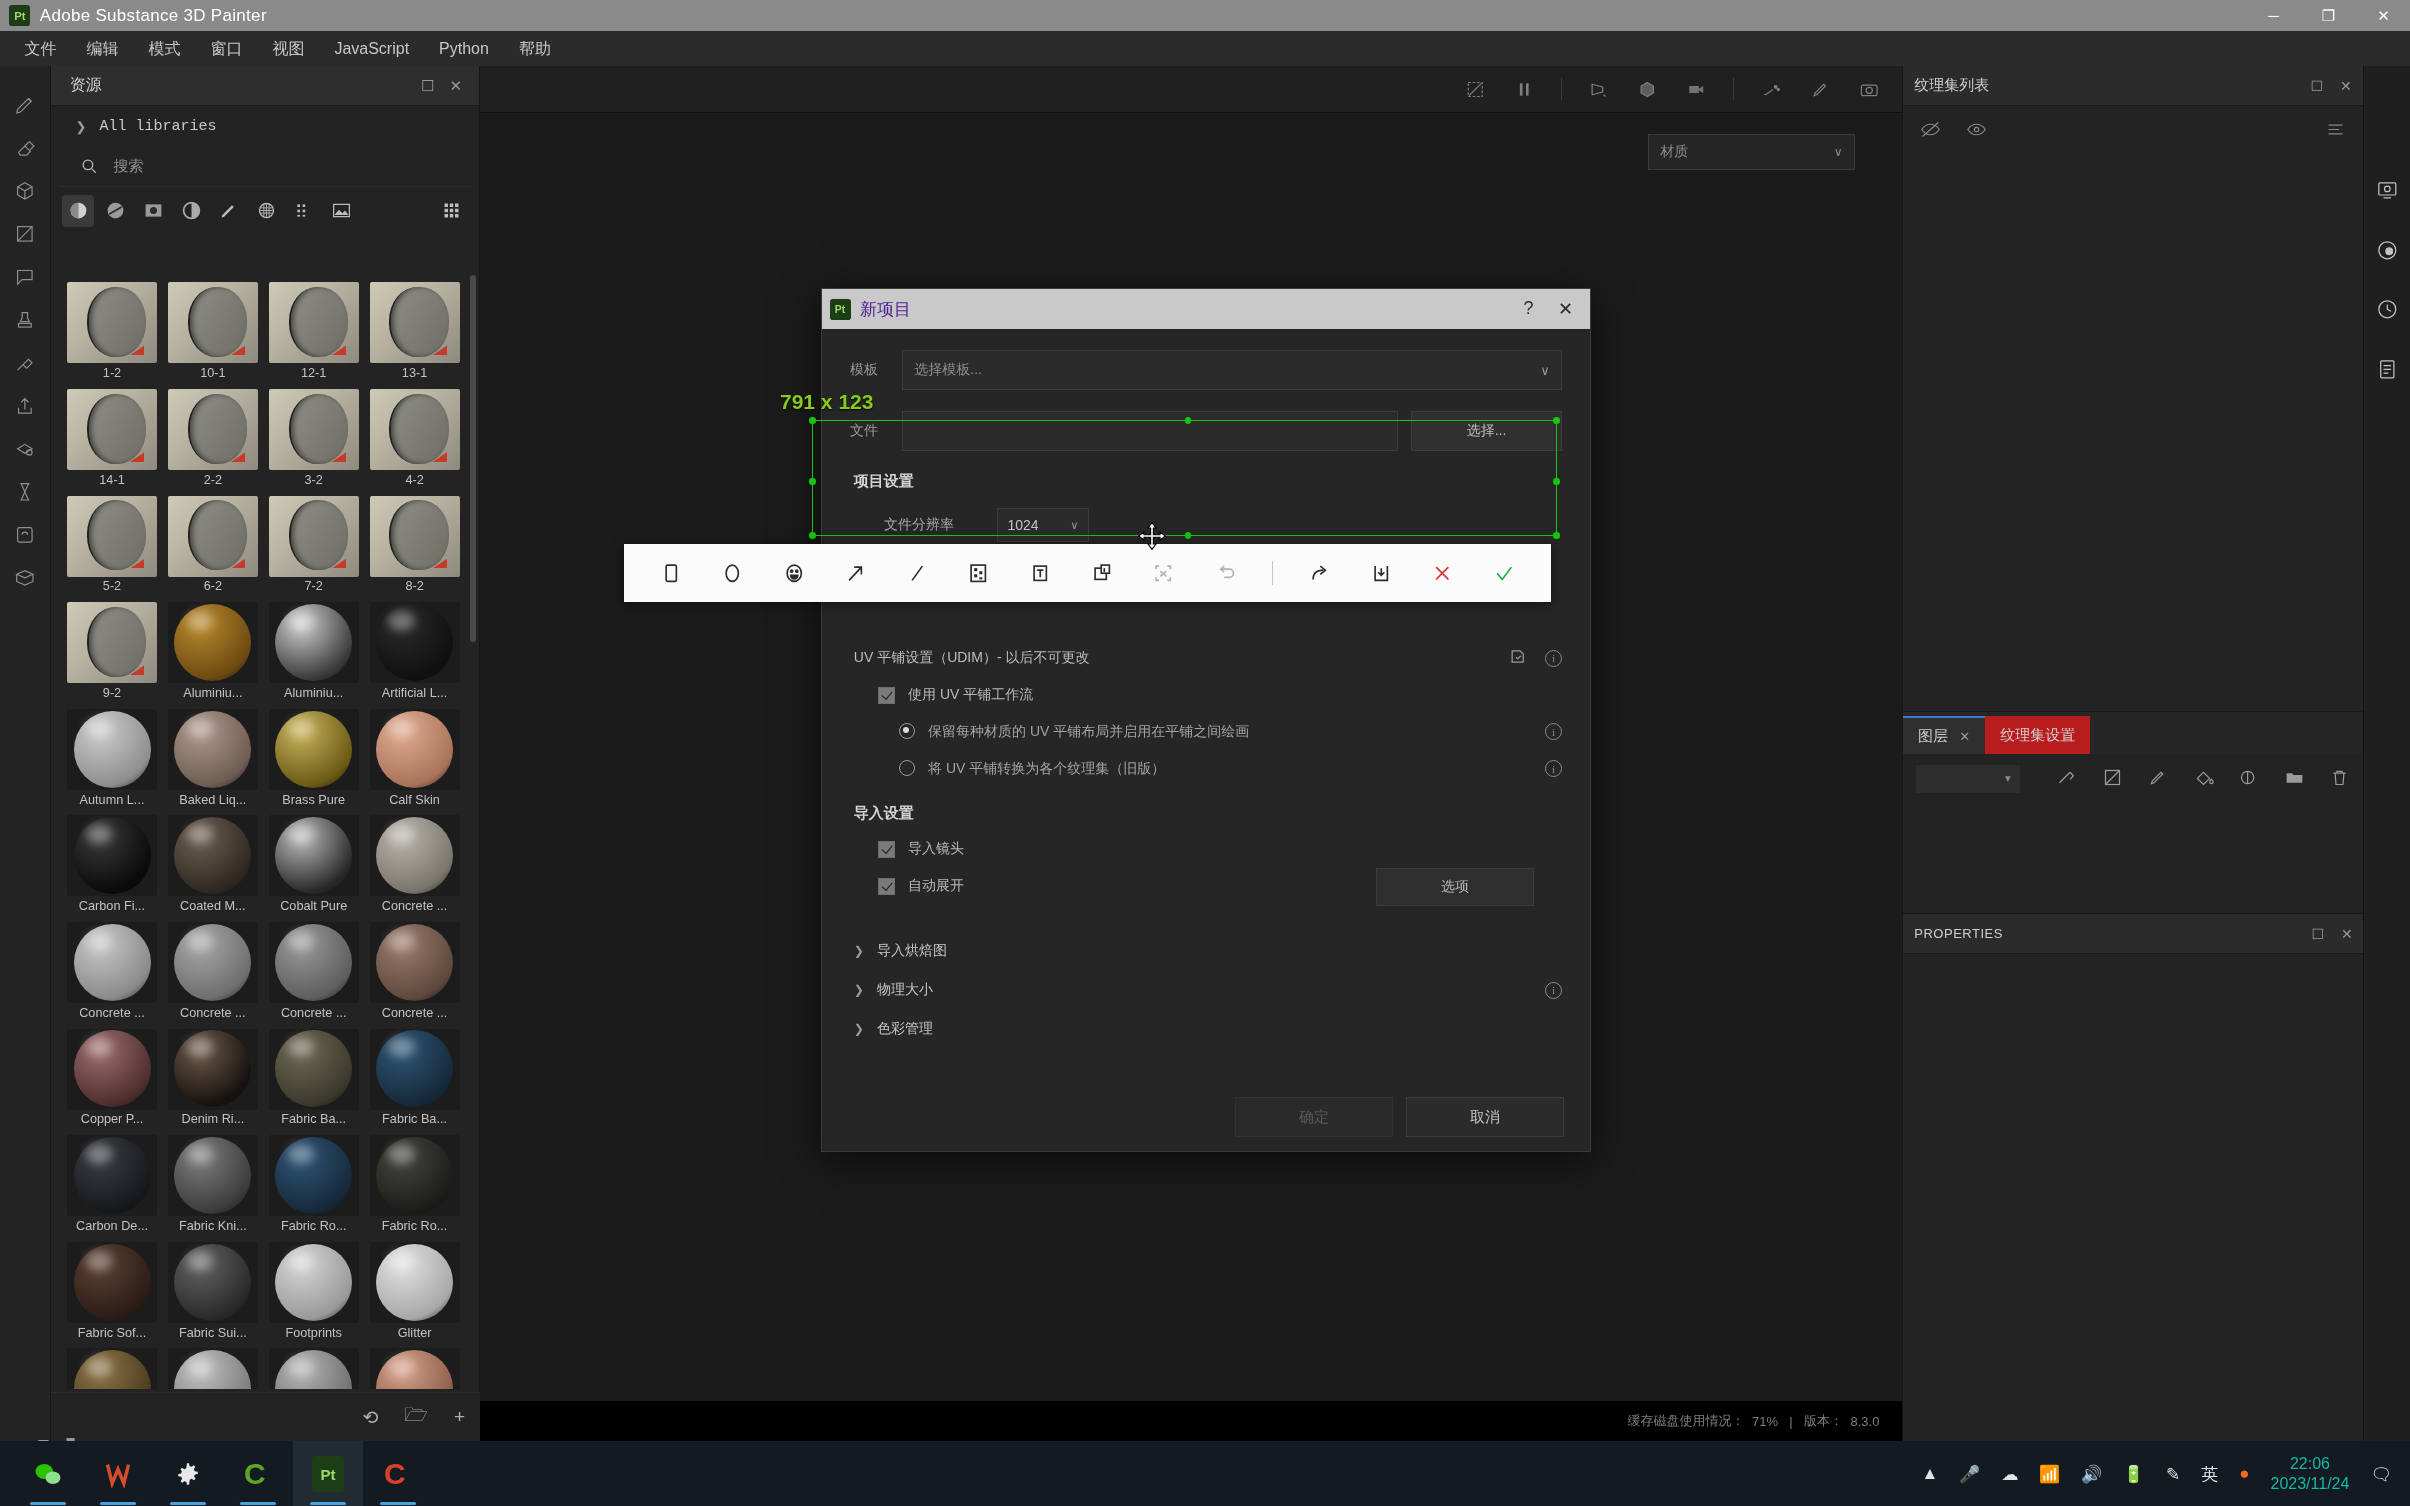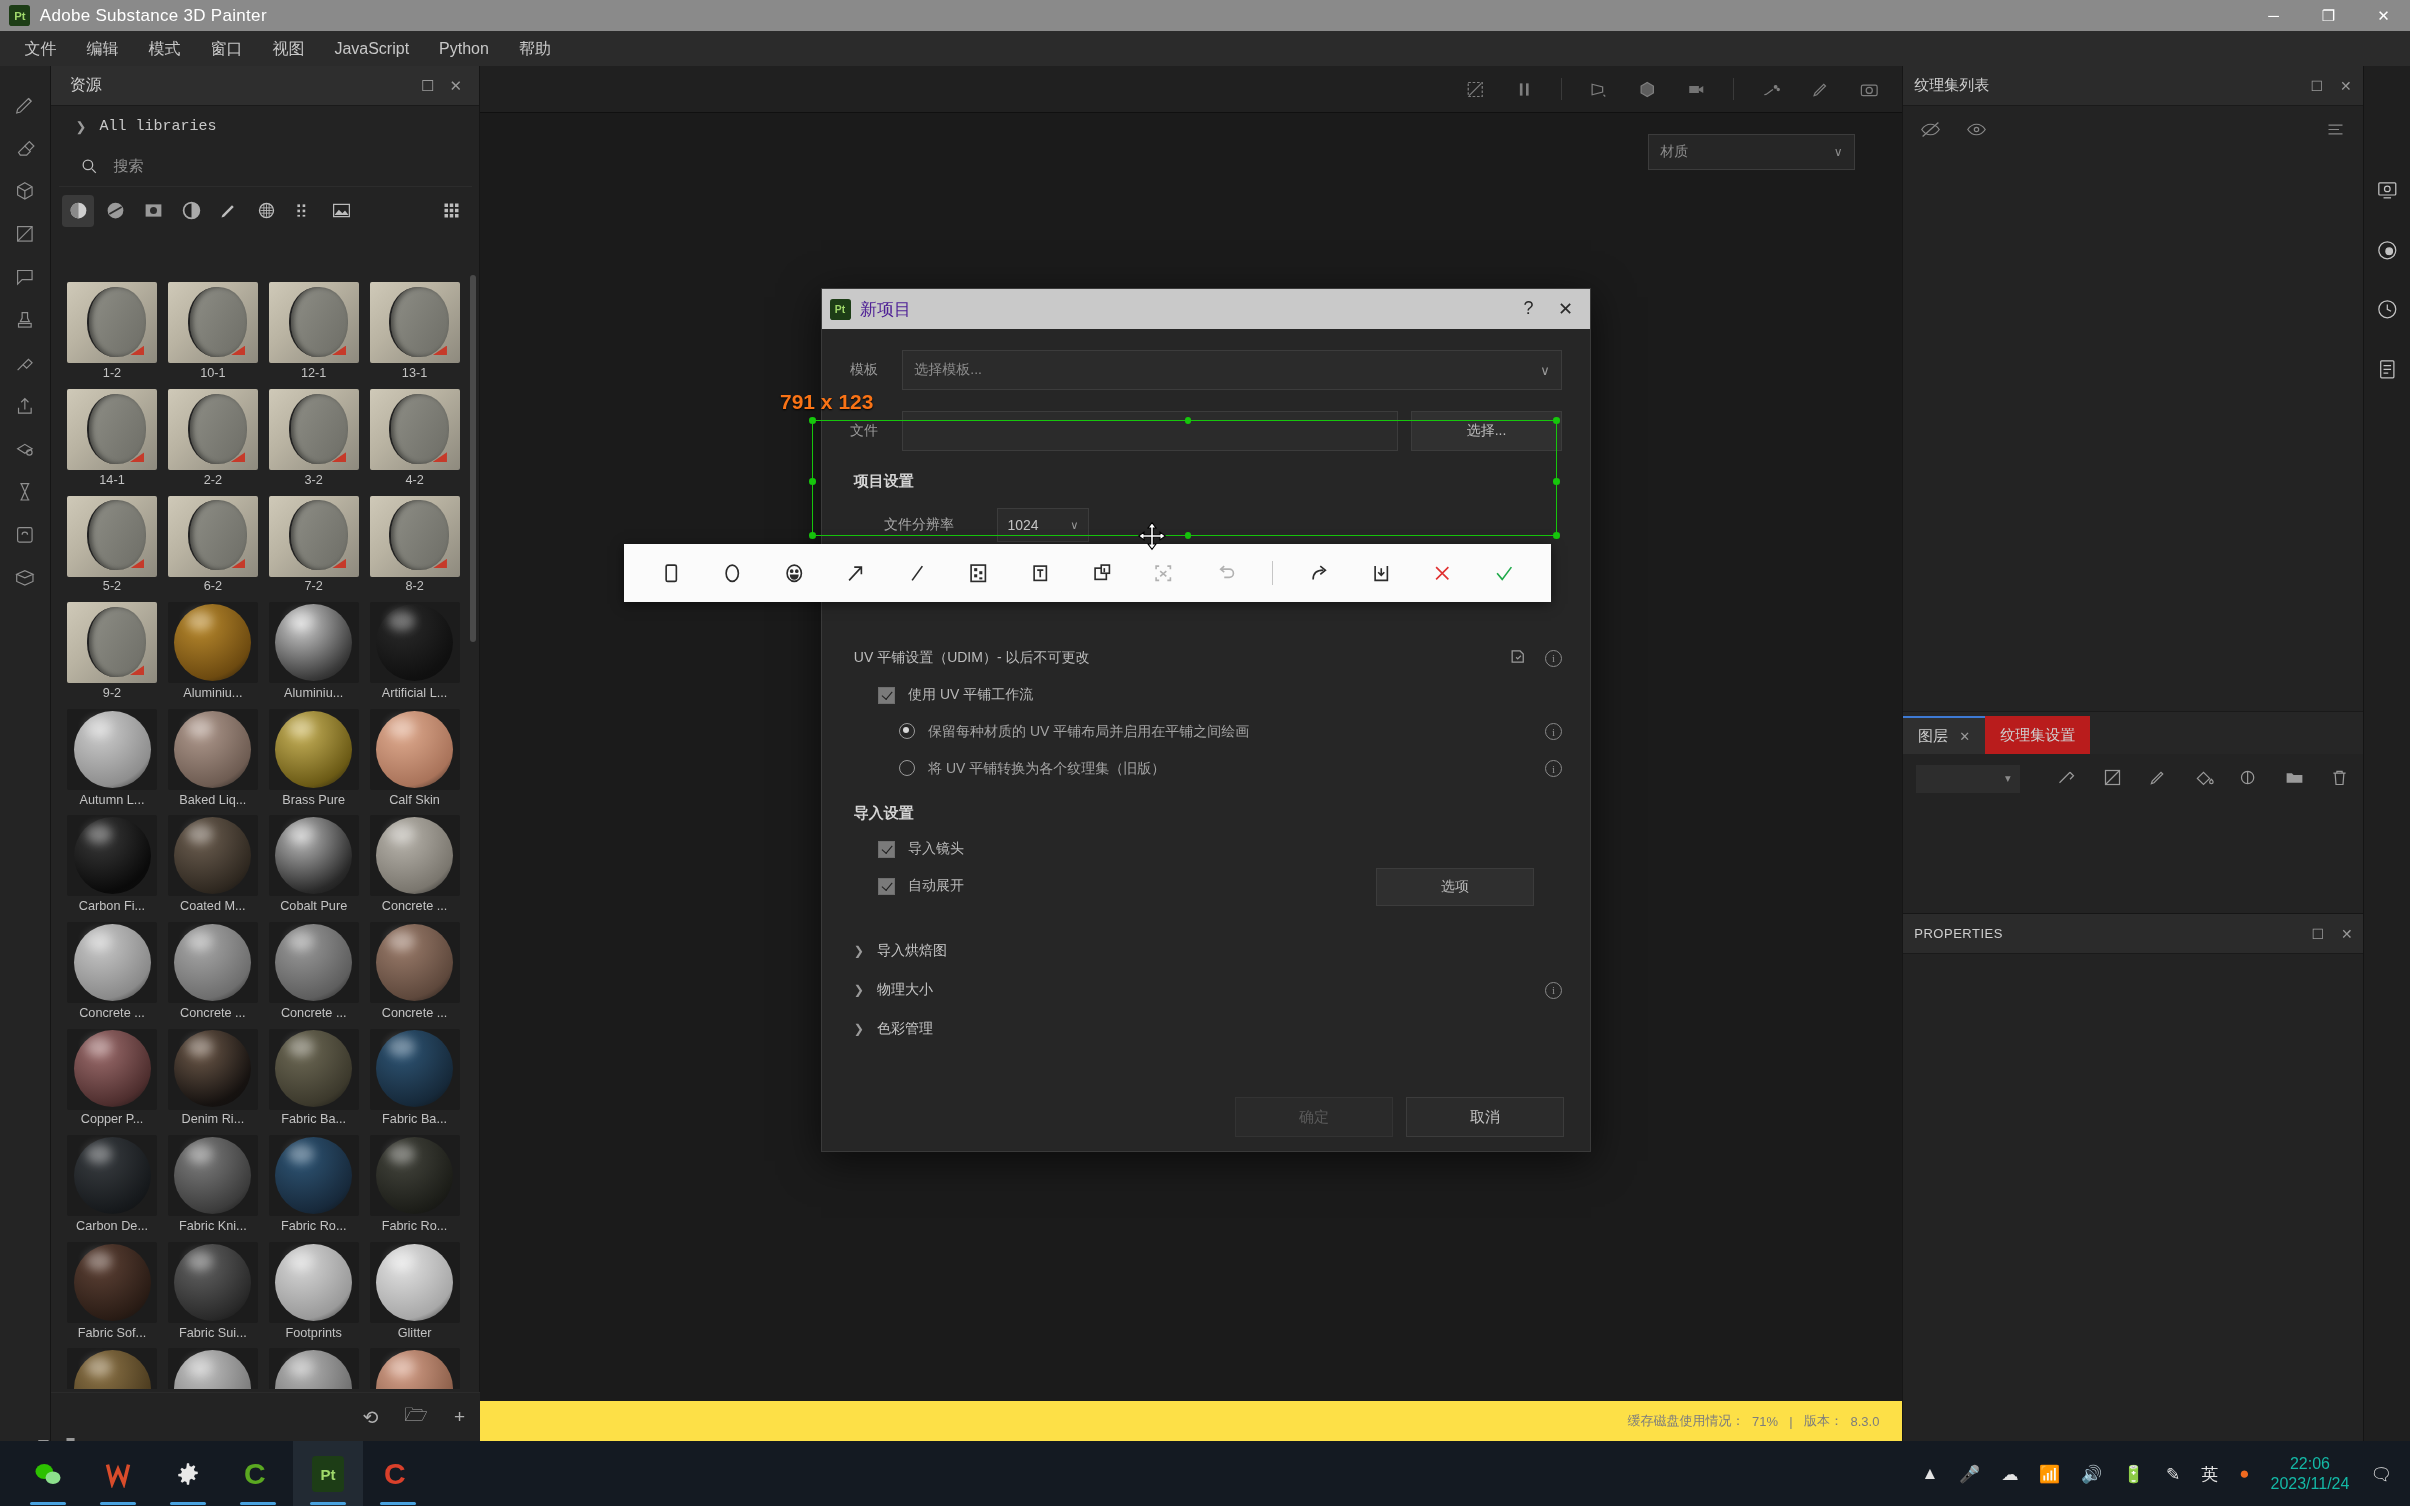--- a/index.html
+++ b/index.html
@@ -88,21 +88,21 @@
   .vp-toolbar { height:47px; display:flex; align-items:center; justify-content:flex-end; padding-right:21px; gap:24.5px;
                 background:#202020; border-bottom:0.9px solid #101010;}
   .vp-toolbar .vi { opacity:.5; display:flex; align-items:center; }
   .vp-toolbar .vi svg{width:24.5px;height:21px;stroke:#dcdcdc;fill:none;stroke-width:1.4;}
   .vp-sep{width:0.9px;height:22.6px;background:#3a3a3a;}
   .vp-canvas{position:relative;width:100%;height:1281px;background:#1b1b1b;}
   .mat-select{position:absolute;top:21px;right:47px;width:207px;height:36px;border:0.9px solid #3c3c3c;background:#262626;
               display:flex;align-items:center;padding:0 11.3px;}
   .mat-select .v{color:#8b8b8b;font-size:14px;}
   .mat-select .c{margin-left:auto;color:#8b8b8b;font-size:12.2px;}
-  .vp-status{position:absolute;bottom:0;left:0;width:100%;height:40px;background:#fde047;display:flex;align-items:center;
+  .vp-status{position:absolute;bottom:0;left:0;width:100%;height:40px;background:#000000;display:flex;align-items:center;
              justify-content:flex-end;padding-right:22.6px;}
   .vp-status .txt{color:#7d7d7d;font-size:13px;}
 
   
   .rightdock{position:absolute;top:66px;left:1902px;width:461px;height:1375px;background:#232323;border-left:0.9px solid #161616;}
   .dk-hdr{height:40px;background:#2b2b2b;display:flex;align-items:center;padding:0 11.3px;border-bottom:0.9px solid #1a1a1a;}
   .dk-hdr .t{color:#cfcfcf;font-size:15px;}
   .dk-hdr .ic{margin-left:auto;display:flex;gap:17px;color:#9a9a9a;font-size:14px;}
   .tsl-tools{height:49px;display:flex;align-items:center;padding:0 17px;gap:24.5px;}
   .tsl-tools svg{width:21px;height:21px;stroke:#888;fill:none;stroke-width:1.4;}
@@ -174,21 +174,21 @@
   .opt-btn{position:absolute;right:28px;width:158px;height:38px;border:0.9px solid #3c3c3c;background:#2f2f2f;color:#b9b9b9;
            font-size:14px;display:flex;align-items:center;justify-content:center;}
   .modal-ftr{position:absolute;left:0;bottom:17px;width:770px;display:flex;justify-content:flex-end;gap:13px;padding-right:28px;}
   .mbtn{width:158px;height:40px;border:0.9px solid #3c3c3c;display:flex;align-items:center;justify-content:center;font-size:15px;}
   .mbtn.ok{background:#2a2a2a;color:#5a5a5a;border-color:#333;}
   .mbtn.cancel{background:#2b2b2b;color:#c6c6c6;}
 
   
   .selbox{position:absolute;left:812px;top:420px;width:745px;height:116px;border:1.9px solid #16c60c;pointer-events:none;}
   .selbox .h{position:absolute;width:6.6px;height:6.6px;background:#16c60c;border-radius:50%;}
-  .seldim{position:absolute;left:780px;top:390px;color:#f97316;font-size:21px;font-weight:bold;text-shadow:0 0.9px 1.9px #000;}
+  .seldim{position:absolute;left:780px;top:390px;color:#84cc16;font-size:21px;font-weight:bold;text-shadow:0 0.9px 1.9px #000;}
 
   
   .sniptb{position:absolute;left:624px;top:544px;width:927px;height:58px;background:#fbfbfb;
           display:flex;align-items:center;padding:0 32px;gap:32px;box-shadow:0 1.9px 11.3px rgba(0,0,0,.5);}
   .sniptb .si{width:32px;height:32px;display:flex;align-items:center;justify-content:center;}
   .sniptb .si svg{width:24.5px;height:24.5px;stroke:#2b2b2b;fill:none;stroke-width:1.6;}
   .sniptb .divider{width:0.9px;height:24.5px;background:#c6c6c6;}
   .cursor-move{position:absolute;left:1136px;top:520px;width:32px;height:32px;}
 
   

